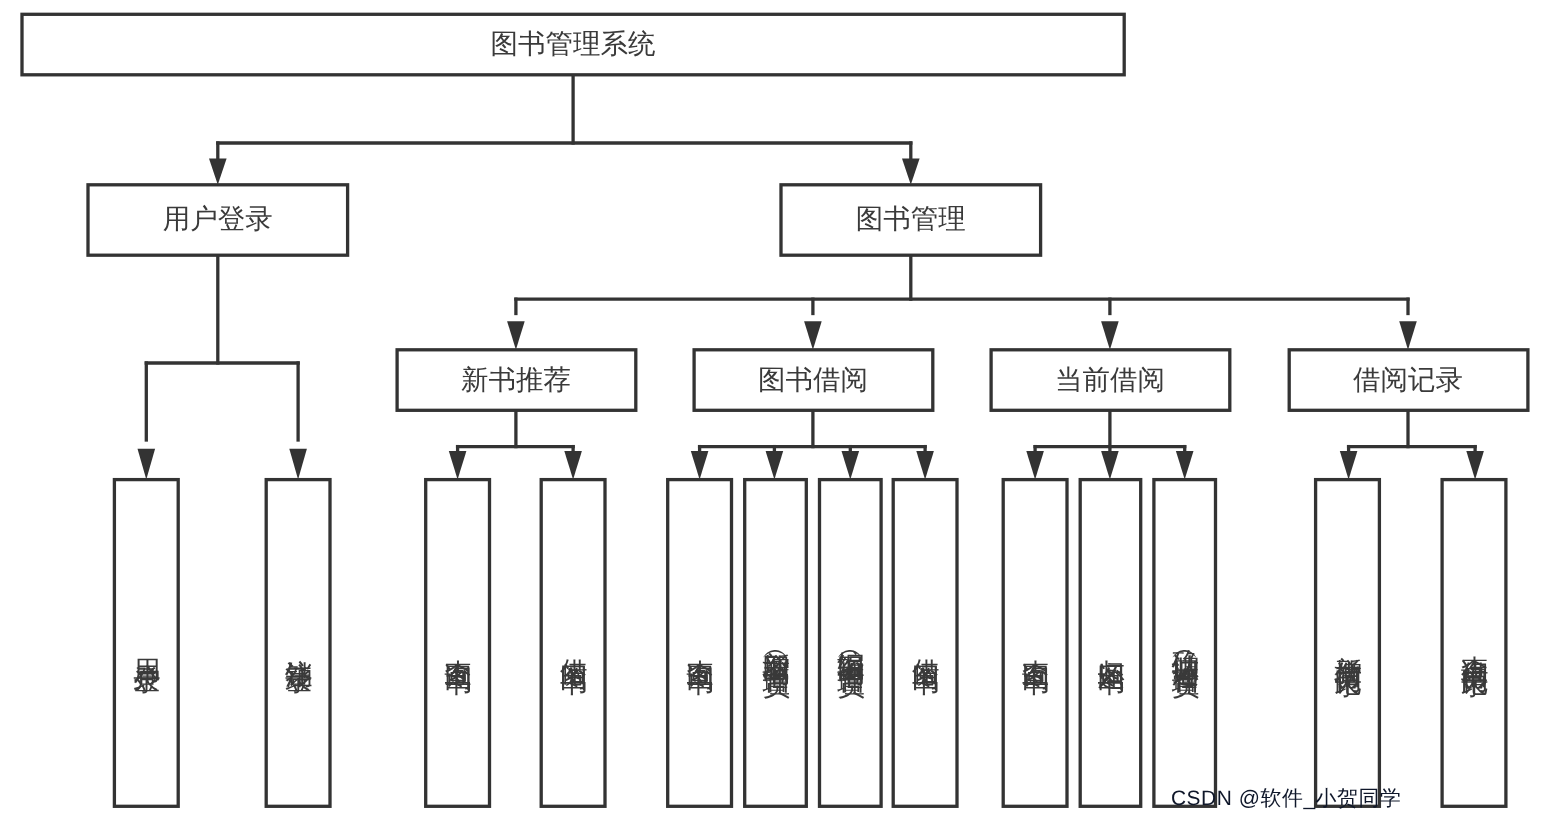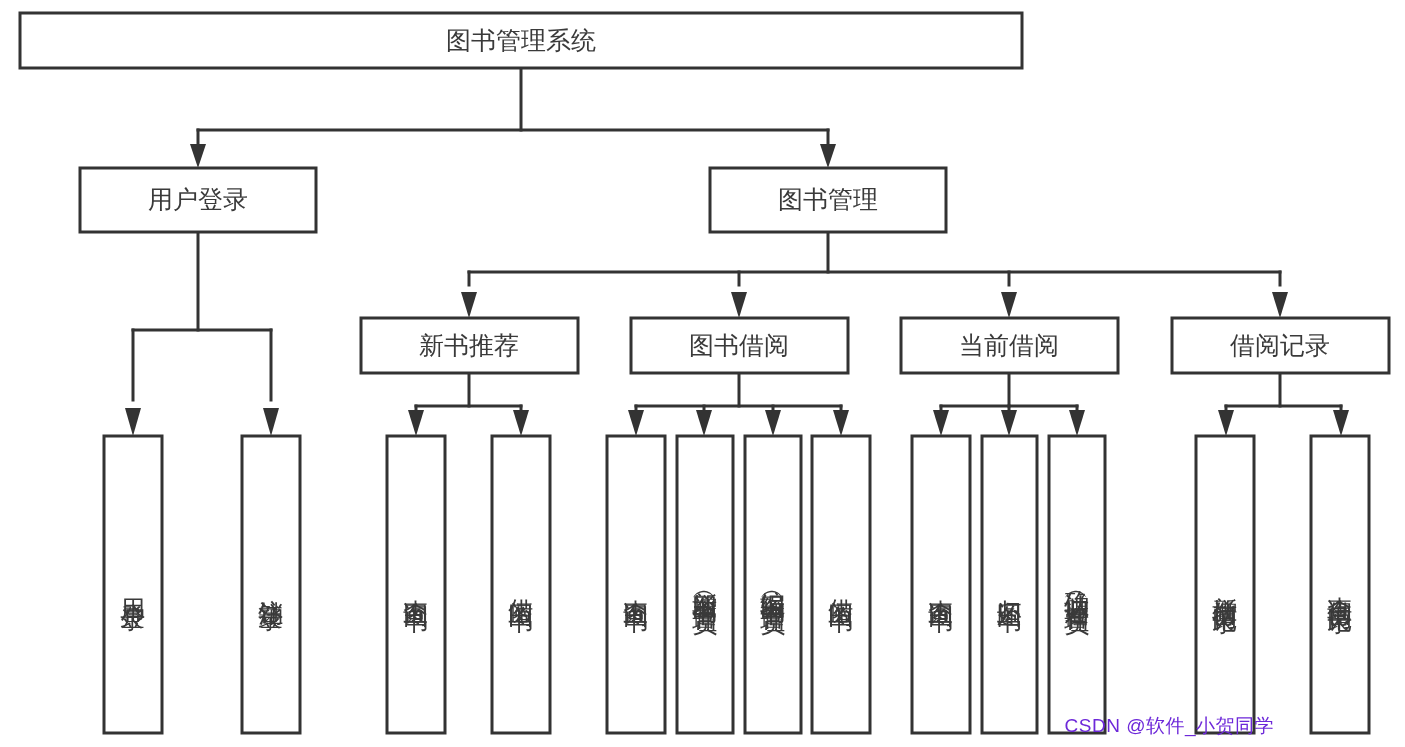--- a/index.html
+++ b/index.html
@@ -66,21 +66,21 @@
     justify-content: center;
     white-space: nowrap;
     pointer-events: none;
   }
   .watermark {
     position: absolute;
     right: 14px;
     bottom: 8px;
     font-family: "Liberation Sans", "DejaVu Sans", sans-serif;
     font-size: 19px;
-    color: #6d28d9;
+    color: #0f172a;
     white-space: nowrap;
     letter-spacing: 0.5px;
   }
 </style>
 </head>
 <body>
 
 <div id="diagram-root">
 
   <svg class="diagram" viewBox="0 0 1405 747" xmlns="http://www.w3.org/2000/svg">

